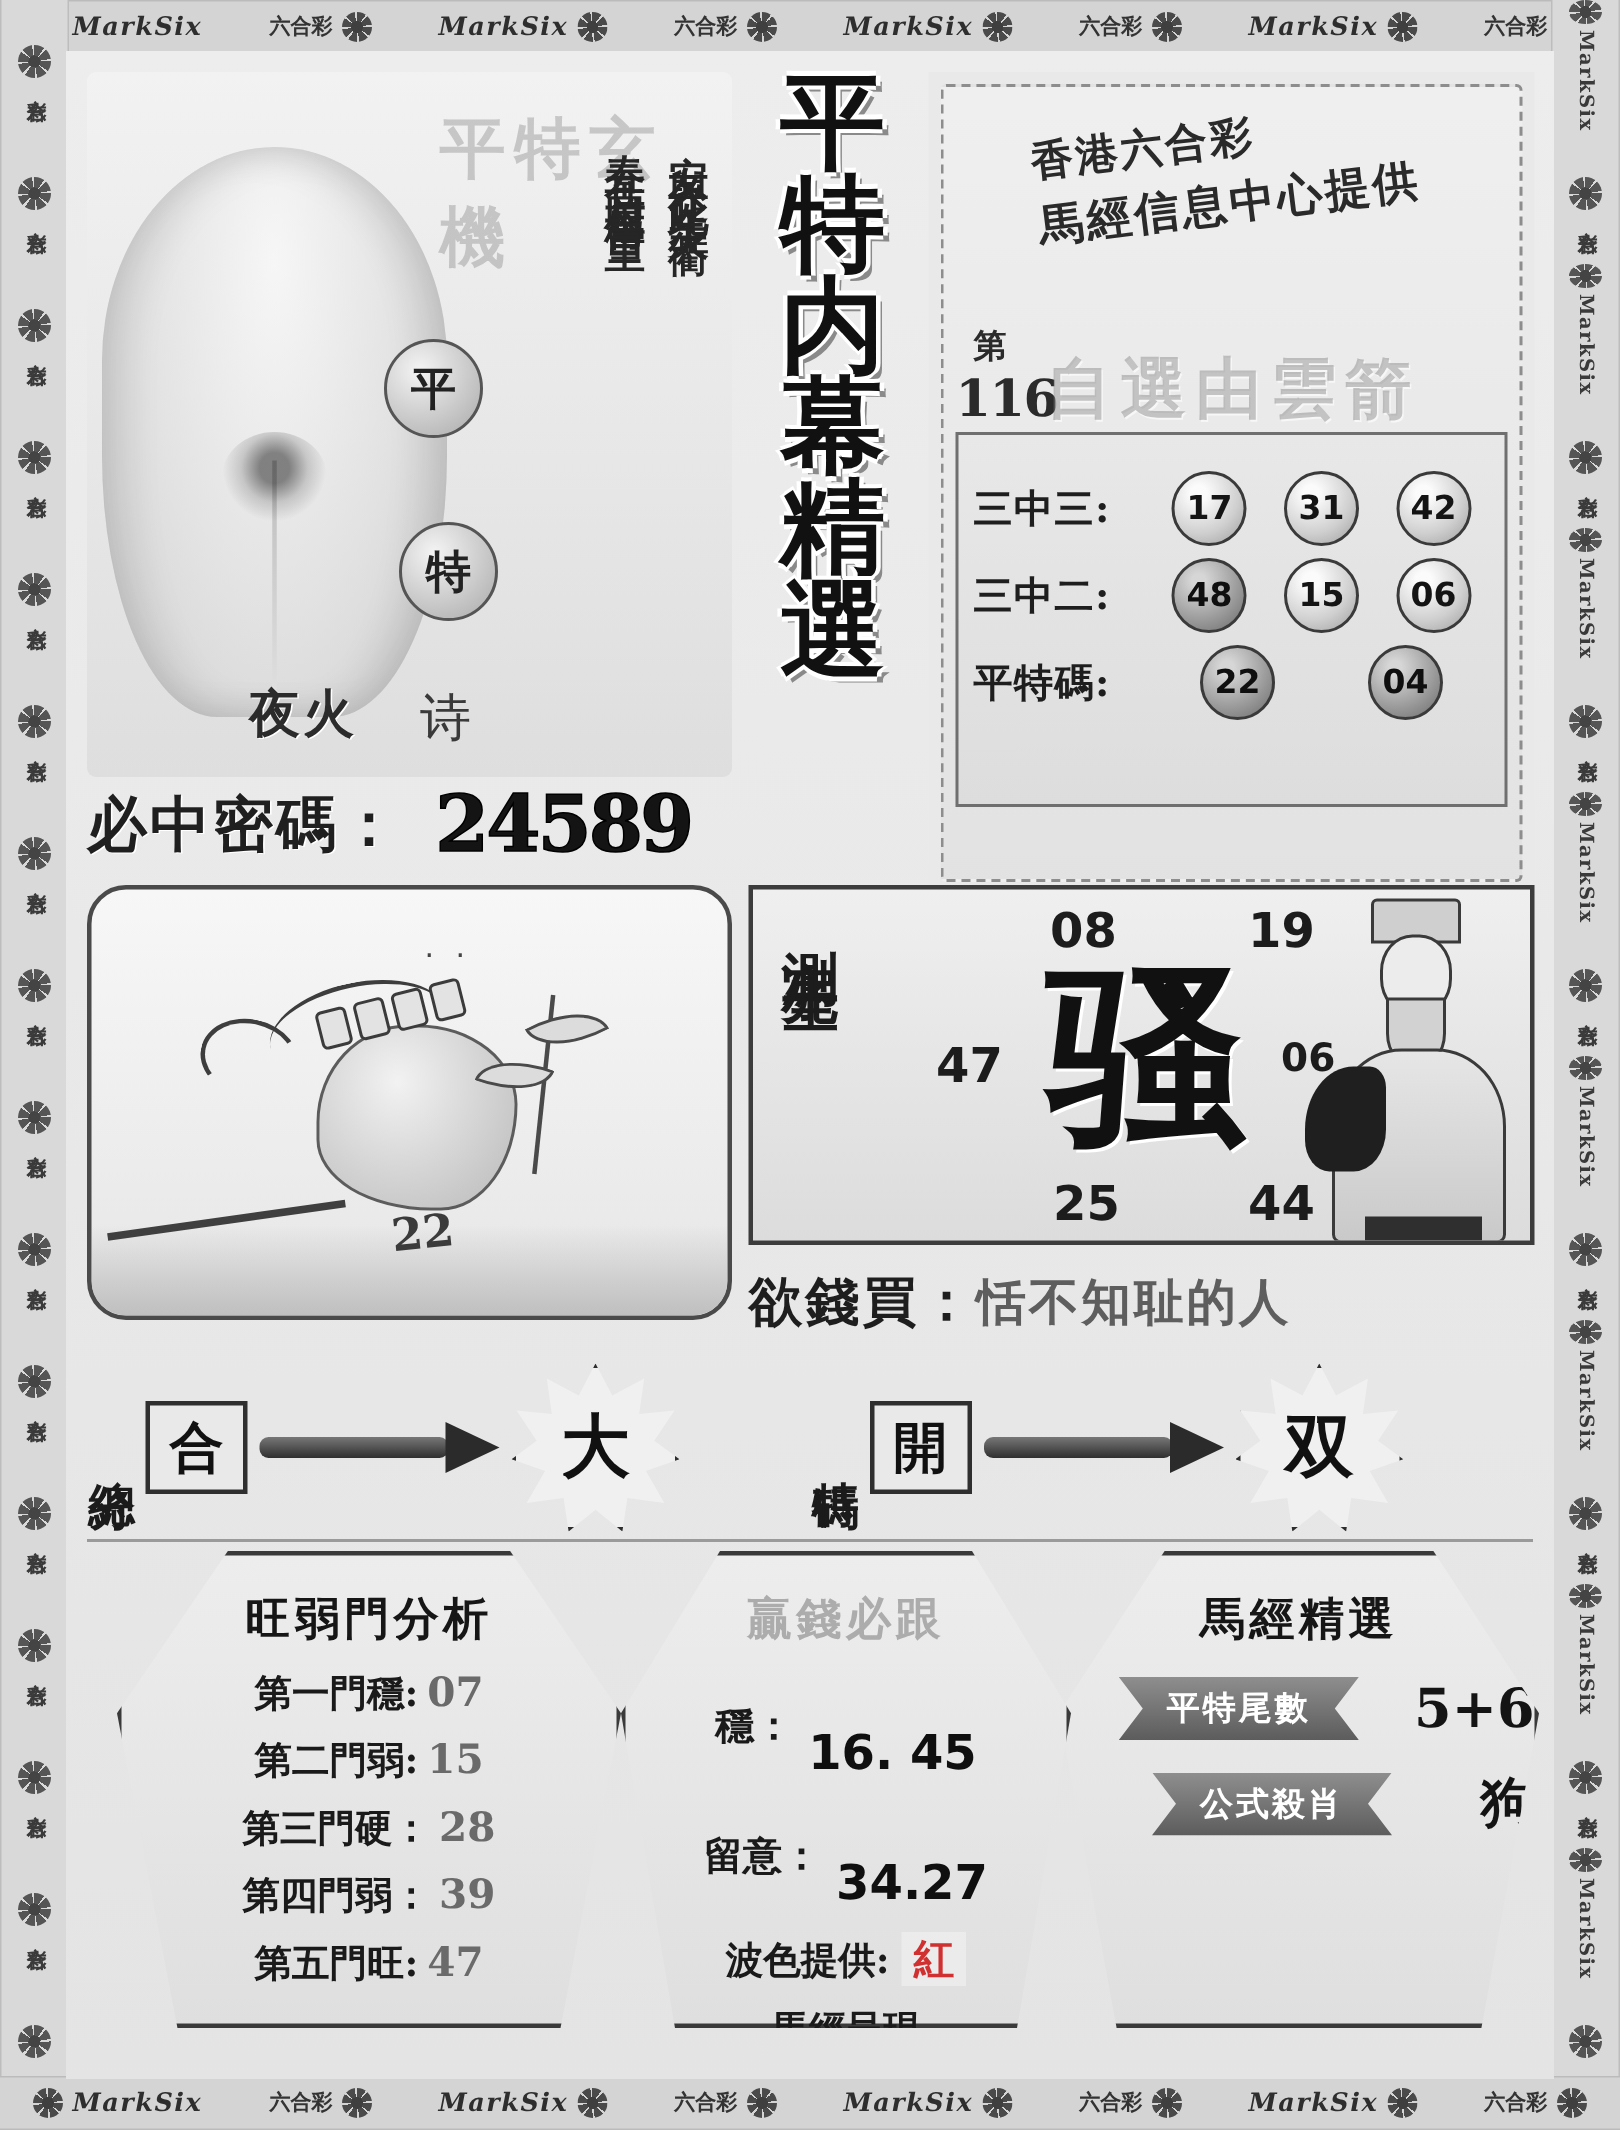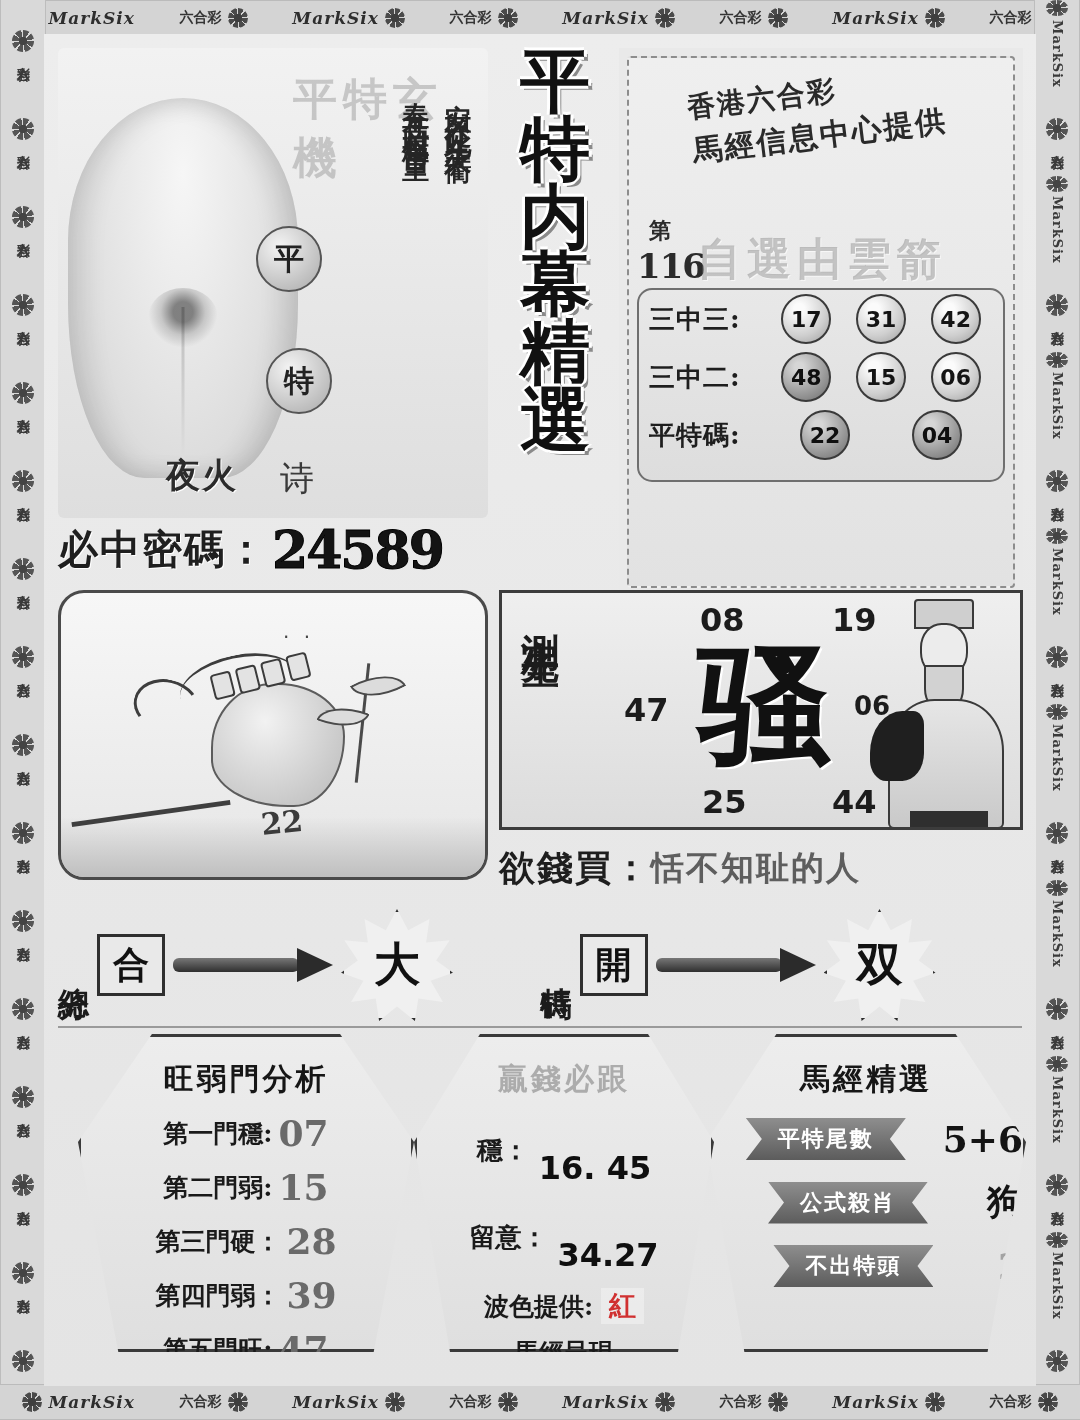--- a/index.html
+++ b/index.html
@@ -127,21 +127,21 @@
     font-family:"DejaVu Serif",serif;
   }
   .badge-ping{left:198px;top:178px;}
   .badge-te{left:208px;top:300px;}
   .shi{
     position:absolute;left:222px;top:408px;font-size:34px;color:#3a3a3a;
     font-family:"DejaVu Serif",serif;
   }
   .secret{
     position:absolute;left:14px;top:484px;width:440px;height:62px;
-    display:flex;align-items:center;gap:4px;
+    display:flex;align-items:center;gap:22px;
   }
   .secret .lab{
     font-size:40px;font-weight:bold;color:#1f1f1f;
     font-family:"DejaVu Serif",serif;letter-spacing:2px;
     text-shadow:1px 1px 0 #fff;
   }
   .secret .num{
     font-size:52px;font-weight:bold;color:#141414;
     font-family:"DejaVu Serif",serif;letter-spacing:-2px;
     -webkit-text-stroke:1px #000;
@@ -185,24 +185,24 @@
   }
   .issue .q{font-size:22px;}
   .issue .n{font-size:34px;letter-spacing:-1px;}
   .issue .p{font-size:22px;}
   .ghost-sub{
     position:absolute;left:78px;top:182px;font-size:44px;font-weight:bold;
     color:rgba(130,130,130,.45);font-family:"DejaVu Serif",serif;letter-spacing:6px;
     text-shadow:1px 1px 0 rgba(255,255,255,.6);
   }
   .pred-box{
-    position:absolute;left:18px;top:240px;right:18px;height:194px;
-    border:2px solid #6f6f6f;border-radius:15px;
+    position:absolute;left:18px;top:240px;right:18px;height:250px;
+    border:2px solid #6f6f6f;border-radius:0;
     background:linear-gradient(#e8e8e8,#dddddd);
-    padding:0 10px;box-sizing:border-box;
+    padding:20px 10px;box-sizing:border-box;
   }
   .pred-row{display:flex;align-items:center;height:58px;}
   .pred-row .lbl{
     width:120px;font-size:26px;font-weight:bold;color:#1e1e1e;
     font-family:"DejaVu Serif",serif;letter-spacing:1px;
   }
   .pred-row .balls{flex:1;display:flex;justify-content:space-around;align-items:center;}
   .ball{
     width:46px;height:46px;border-radius:50%;
     background:radial-gradient(circle at 35% 28%, #fbfbfb 0 12%, #cfcfcf 60%, #9d9d9d 100%);
@@ -388,21 +388,21 @@
     text-align:center;margin-top:22px;
     font-size:30px;font-weight:bold;color:#161616;
     font-family:"DejaVu Serif",serif;letter-spacing:3px;
   }
   .hex .htitle.ghost{color:rgba(120,120,120,.55);}
   .hex .line{
     display:flex;align-items:center;justify-content:center;gap:6px;
     font-size:25px;font-weight:bold;color:#1a1a1a;
     font-family:"DejaVu Serif",serif;margin-top:12px;
   }
-  .hex .line .val{color:#6a6a6a;font-size:36px;}
+  .hex .line .val{color:#6a6a6a;font-size:27px;}
   .hex .line2{
     display:flex;align-items:center;justify-content:center;gap:10px;
     font-size:26px;font-weight:bold;color:#1a1a1a;font-family:"DejaVu Serif",serif;margin-top:14px;
   }
   .hex .line2 .big{font-size:32px;color:#0f0f0f;font-family:"DejaVu Sans",sans-serif;margin-top:35px;}
   .hex .ballrow{display:flex;justify-content:center;gap:14px;margin-top:14px;}
   .ribbon{
     position:relative;width:160px;height:42px;margin:0 auto;
     background:linear-gradient(#8e8e8e,#5c5c5c);
     display:flex;align-items:center;justify-content:center;
@@ -825,22 +825,18 @@
       <div class="hex h3">
         <div class="htitle">馬經精選</div>
         <div class="rrow">
           <span class="ribbon">平特尾數</span>
           <span class="rv">5+6</span>
         </div>
         <div class="rrow">
           <span class="ribbon">公式殺肖</span>
           <span class="rv">狗</span>
         </div>
-        <div class="rrow">
-          <span class="ribbon">不出特頭</span>
-          <span class="rv ghost">2</span>
-        </div>
       </div>
 
     </div>
 
   </div>
 </div>
 
 </body></html>

